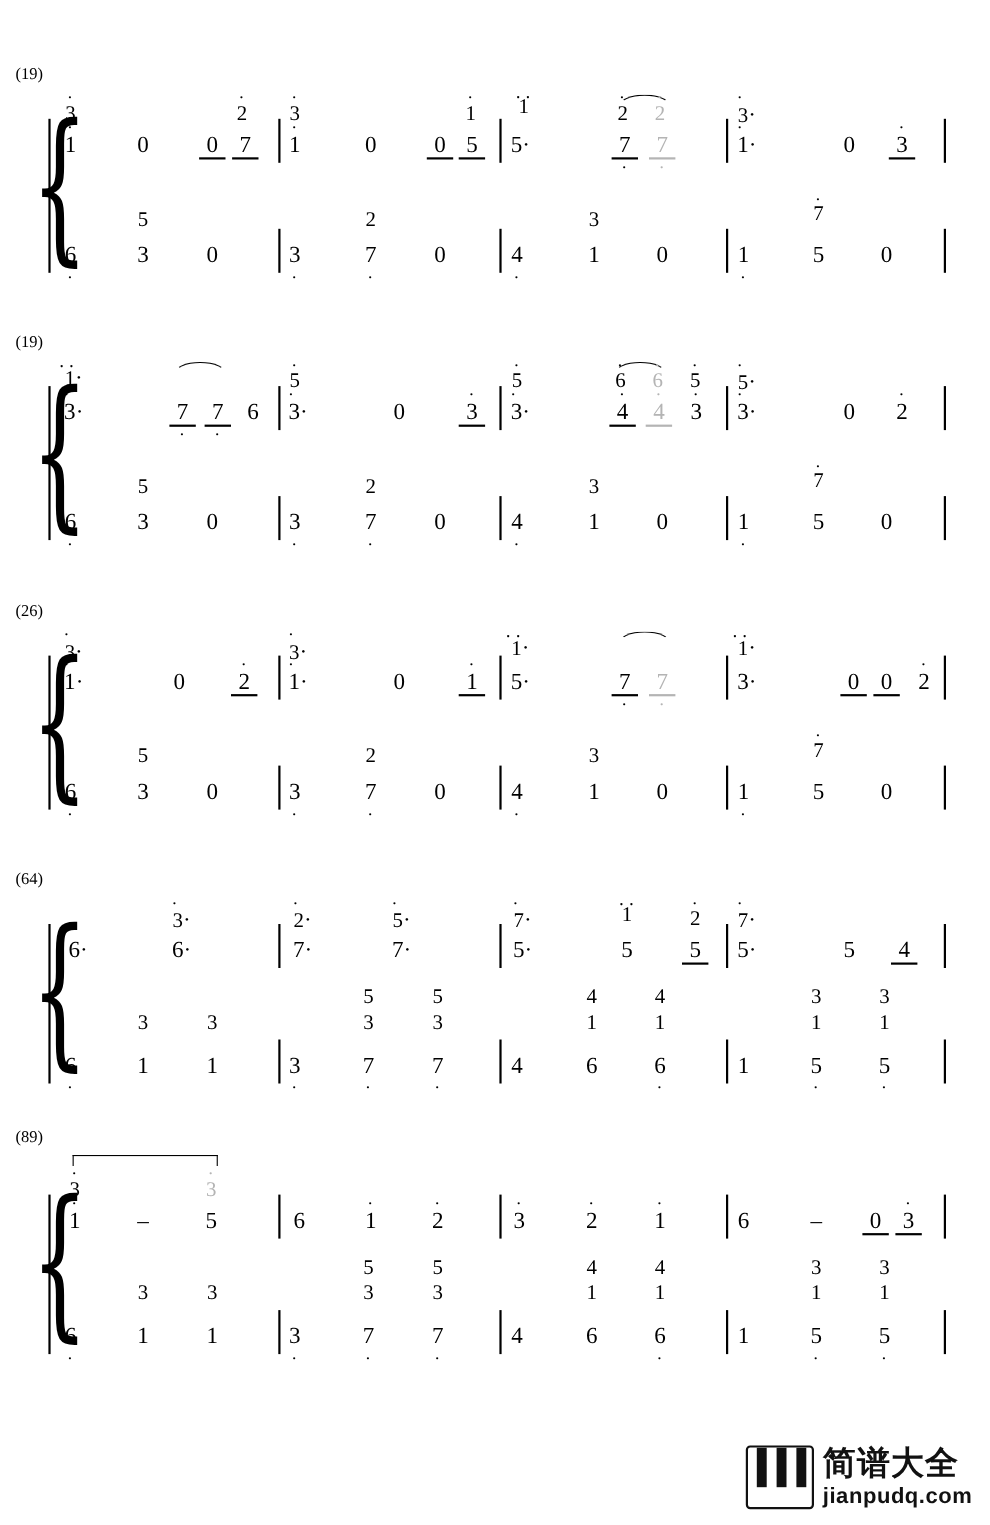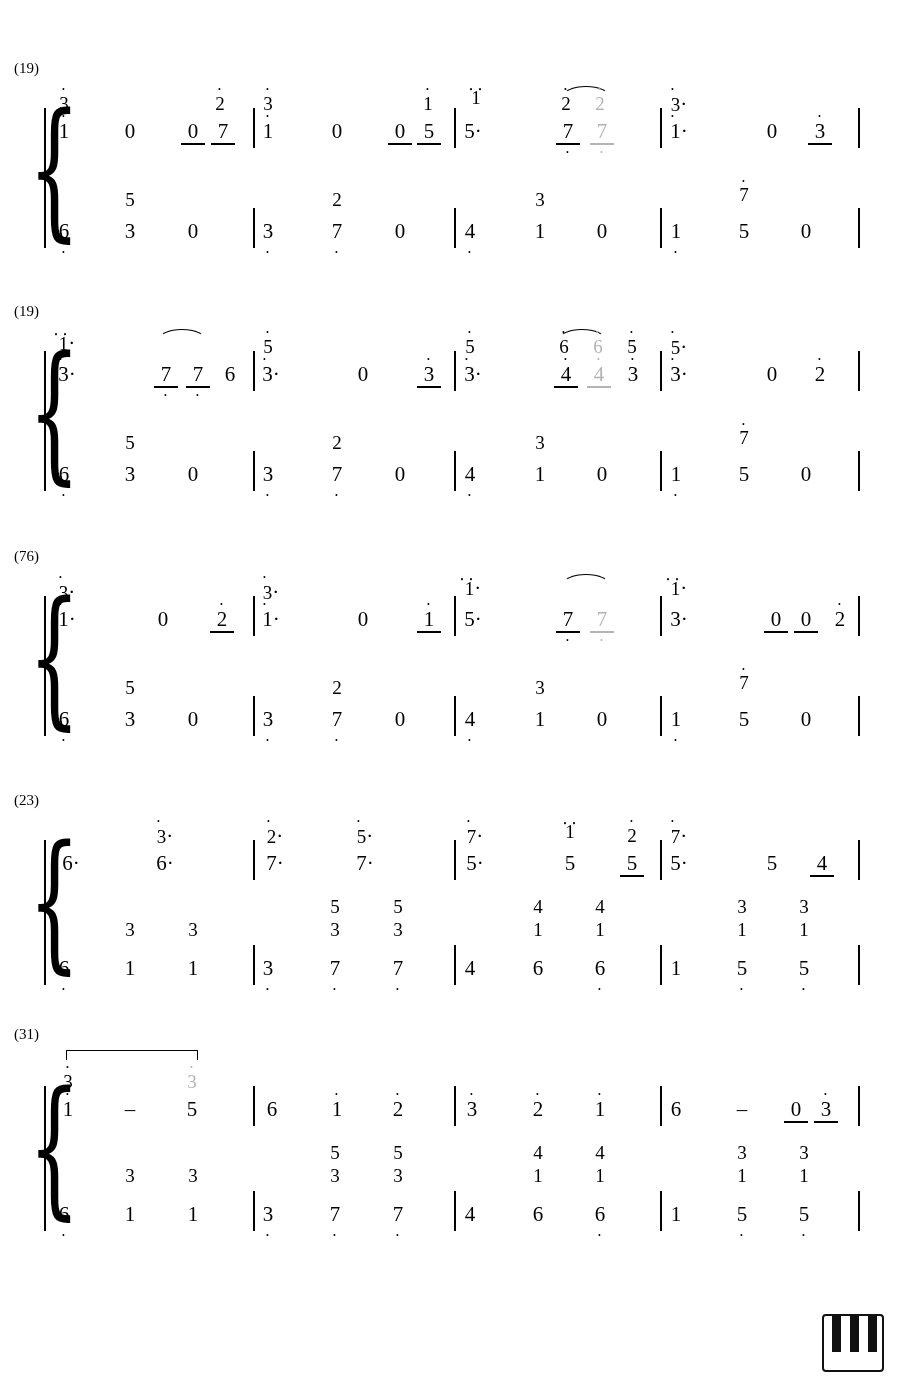--- a/index.html
+++ b/index.html
@@ -296,21 +296,21 @@
     <div class="note" style="left:390px;top:160px;width:20px;">0</div>
     <div class="note" style="left:460px;top:160px;width:20px;">4<span class="dot-below" style="bottom:-14px;">·</span></div>
     <div class="note" style="left:530px;top:160px;width:20px;">1</div>
     <div class="note" style="left:592px;top:160px;width:20px;">0</div>
     <div class="note" style="left:666px;top:160px;width:20px;">1<span class="dot-below" style="bottom:-14px;">·</span></div>
     <div class="note" style="left:734px;top:160px;width:20px;">5</div>
     <div class="note" style="left:796px;top:160px;width:20px;">0</div>
   </div>
 
   <div class="system" style="top:548px;height:220px;">
-    <div class="sys-number">(76)</div>
+    <div class="sys-number">(26)</div>
     <div class="brace" style="top:34px;">{</div>
     <div class="brace-bar" style="top:48px;height:140px;"></div>
 
     <div class="barline" style="left:253px;top:48px;height:40px;"></div>
     <div class="barline" style="left:454px;top:48px;height:40px;"></div>
     <div class="barline" style="left:660px;top:48px;height:40px;"></div>
     <div class="barline" style="left:858px;top:48px;height:40px;"></div>
     <div class="barline" style="left:253px;top:148px;height:40px;"></div>
     <div class="barline" style="left:454px;top:148px;height:40px;"></div>
     <div class="barline" style="left:660px;top:148px;height:40px;"></div>
@@ -350,21 +350,21 @@
     <div class="note" style="left:390px;top:160px;width:20px;">0</div>
     <div class="note" style="left:460px;top:160px;width:20px;">4<span class="dot-below" style="bottom:-14px;">·</span></div>
     <div class="note" style="left:530px;top:160px;width:20px;">1</div>
     <div class="note" style="left:592px;top:160px;width:20px;">0</div>
     <div class="note" style="left:666px;top:160px;width:20px;">1<span class="dot-below" style="bottom:-14px;">·</span></div>
     <div class="note" style="left:734px;top:160px;width:20px;">5</div>
     <div class="note" style="left:796px;top:160px;width:20px;">0</div>
   </div>
 
   <div class="system" style="top:792px;height:220px;">
-    <div class="sys-number">(23)</div>
+    <div class="sys-number">(64)</div>
     <div class="brace" style="top:34px;">{</div>
     <div class="brace-bar" style="top:48px;height:145px;"></div>
 
     <div class="barline" style="left:253px;top:48px;height:40px;"></div>
     <div class="barline" style="left:454px;top:48px;height:40px;"></div>
     <div class="barline" style="left:660px;top:48px;height:40px;"></div>
     <div class="barline" style="left:858px;top:48px;height:40px;"></div>
     <div class="barline" style="left:253px;top:153px;height:40px;"></div>
     <div class="barline" style="left:454px;top:153px;height:40px;"></div>
     <div class="barline" style="left:660px;top:153px;height:40px;"></div>
@@ -412,21 +412,21 @@
     <div class="note" style="left:388px;top:165px;width:20px;">7<span class="dot-below" style="bottom:-14px;">·</span></div>
     <div class="note" style="left:460px;top:165px;width:20px;">4</div>
     <div class="note" style="left:528px;top:165px;width:20px;">6</div>
     <div class="note" style="left:590px;top:165px;width:20px;">6<span class="dot-below" style="bottom:-14px;">·</span></div>
     <div class="note" style="left:666px;top:165px;width:20px;">1</div>
     <div class="note" style="left:732px;top:165px;width:20px;">5<span class="dot-below" style="bottom:-14px;">·</span></div>
     <div class="note" style="left:794px;top:165px;width:20px;">5<span class="dot-below" style="bottom:-14px;">·</span></div>
   </div>
 
   <div class="system" style="top:1026px;height:230px;">
-    <div class="sys-number">(31)</div>
+    <div class="sys-number">(89)</div>
     <div class="brace" style="top:46px;">{</div>
     <div class="brace-bar" style="top:60px;height:145px;"></div>
 
     <div class="barline" style="left:253px;top:60px;height:40px;"></div>
     <div class="barline" style="left:454px;top:60px;height:40px;"></div>
     <div class="barline" style="left:660px;top:60px;height:40px;"></div>
     <div class="barline" style="left:858px;top:60px;height:40px;"></div>
     <div class="barline" style="left:253px;top:165px;height:40px;"></div>
     <div class="barline" style="left:454px;top:165px;height:40px;"></div>
     <div class="barline" style="left:660px;top:165px;height:40px;"></div>
@@ -479,15 +479,19 @@
     <div class="note" style="left:732px;top:177px;width:20px;">5<span class="dot-below" style="bottom:-14px;">·</span></div>
     <div class="note" style="left:794px;top:177px;width:20px;">5<span class="dot-below" style="bottom:-14px;">·</span></div>
   </div>
 
   <div class="logo">
     <div class="logo-keys">
       <i></i>
         <i></i>
         <i></i>
     </div>
+    <div class="logo-text">
+      <span class="logo-cn">简谱大全</span>
+      <span class="logo-en">jianpudq.com</span>
+    </div>
   </div>
 
 </div>
 
 </body></html>

